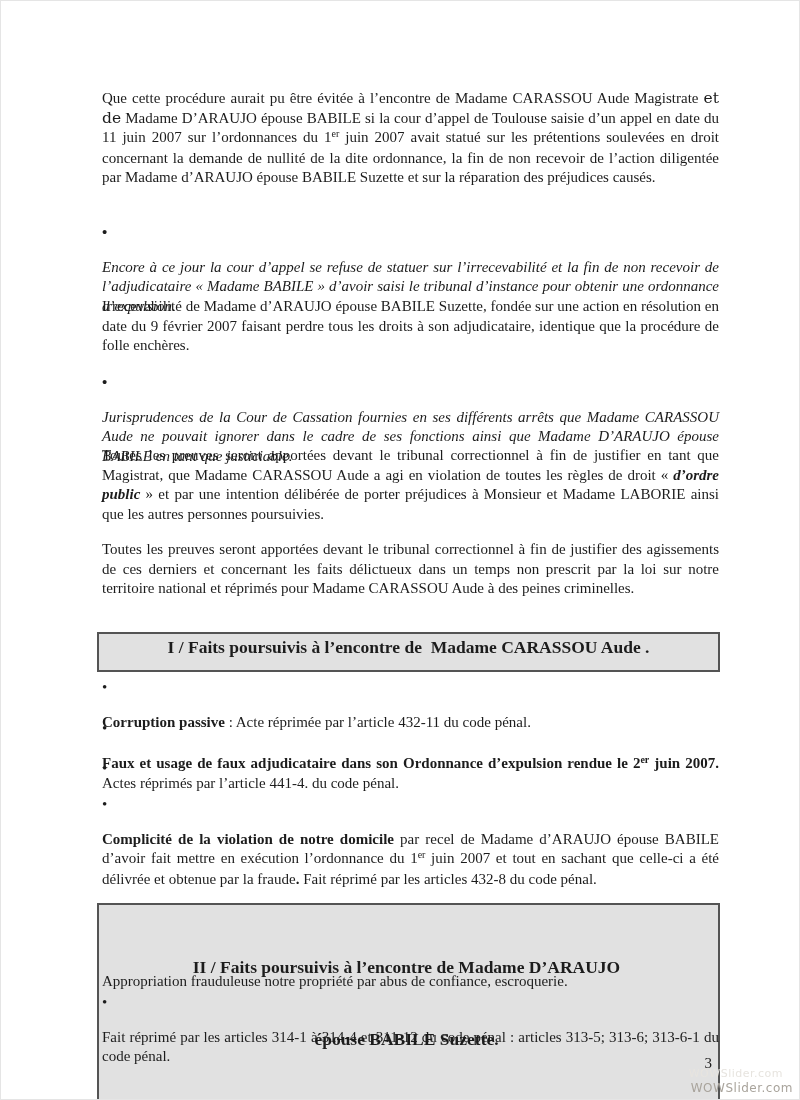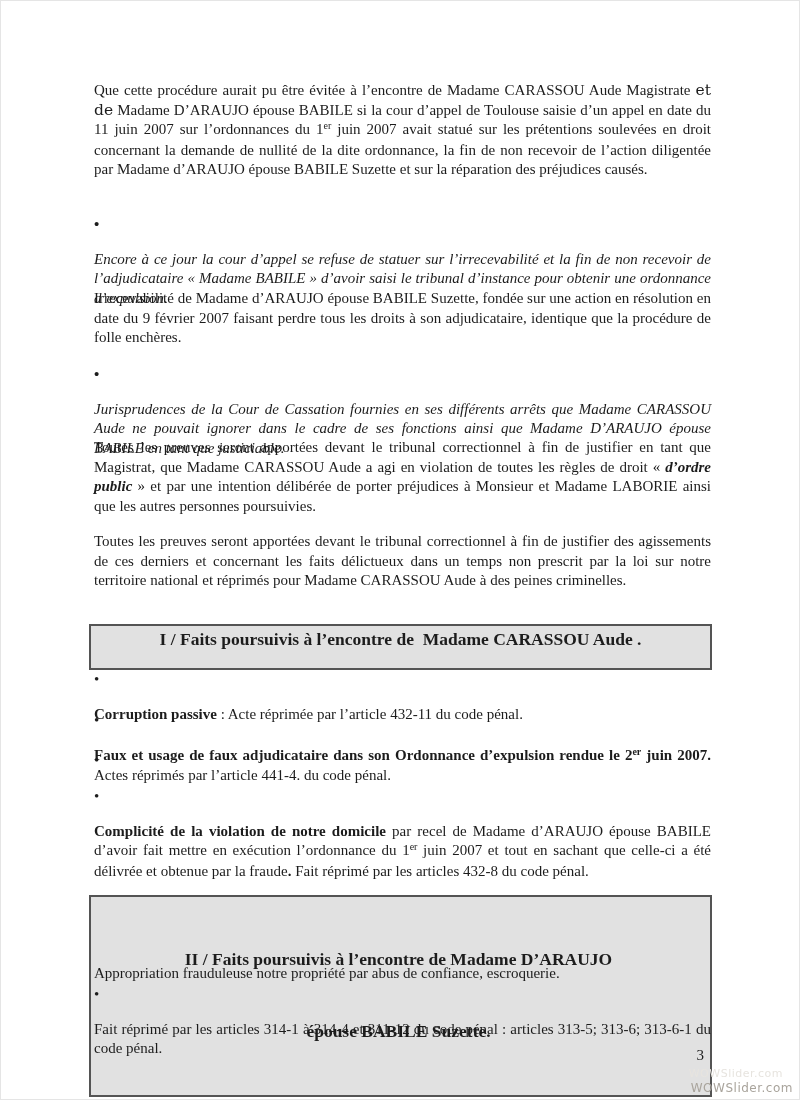--- a/index.html
+++ b/index.html
@@ -7,21 +7,21 @@
   .page {
     position:relative;
     width:800px; height:1100px;
     background:#ffffff;
     border:1px solid #e5e5e5;
     box-sizing:border-box;
     overflow:hidden;
     font-family:"Liberation Serif", serif;
     color:#1c1c1c;
   }
-  .blk { position:absolute; left:93px; width:617px; margin:0; }
+  .blk { position:absolute; left:93px; width:617px; margin:8px; }
   .body {
     font-size:15px; line-height:19.6px;
     text-align:justify;
   }
   
   .s-r  { }
   .s-b  { font-weight:bold; }
   .s-bi { font-weight:bold; font-style:italic; }
   .s-bu { font-weight:bold; }
   .s-sup  { font-size:10px; position:relative; top:-5px; }
@@ -35,21 +35,21 @@
   .heading-box {
     left:88px; width:623px;
     background:#e1e1e1;
     border:2px solid #545454;
     text-align:center;
     font-weight:bold;
     font-size:17.5px;
     white-space:pre-wrap;
     box-sizing:border-box;
   }
-  .heading-box.one-line { line-height:26px; height:46px; }
+  .heading-box.one-line { line-height:26px; height:40px; }
   .heading-box.two-line { line-height:24px; padding:2px 4px 4px 0; }
 
   .pagenum { text-align:right; font-size:15px; width:610px; }
 
   .watermark {
     position:absolute; right:6px; bottom:4px;
     font-family:"DejaVu Sans", sans-serif;
     font-size:12px; letter-spacing:0.5px;
     color:#a9a49c;
   }

